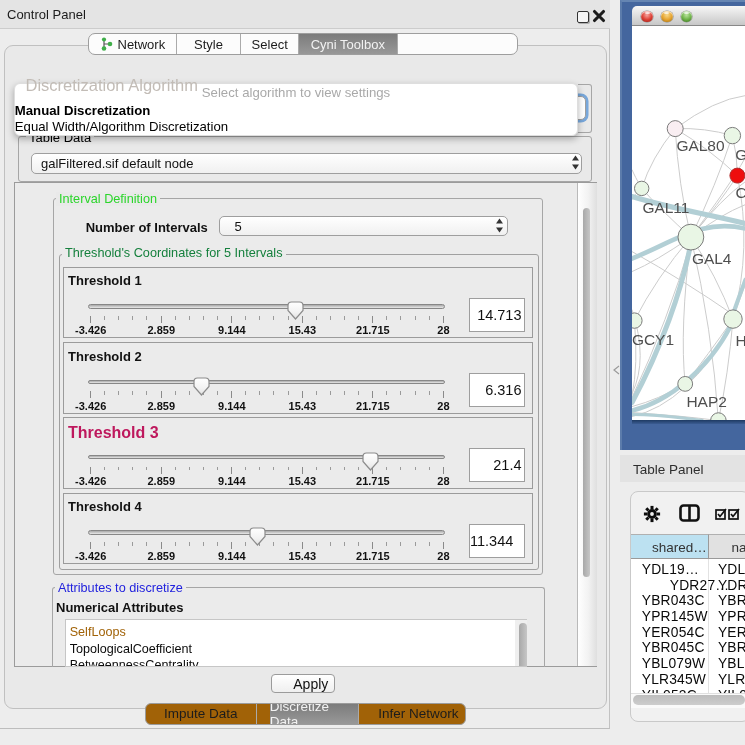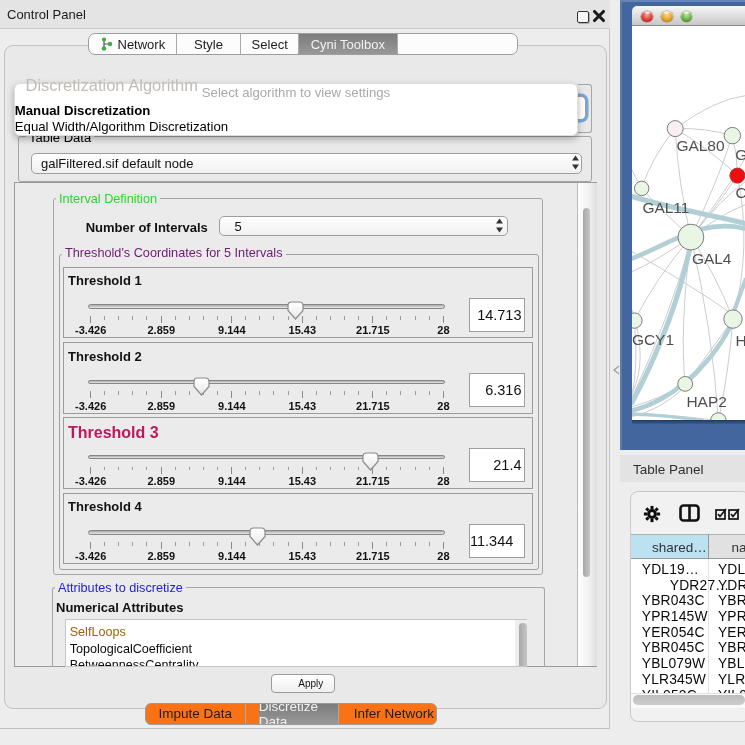--- a/index.html
+++ b/index.html
@@ -44,21 +44,21 @@
 <div class="gb" style="left:52.7px;top:198px;width:488px;height:375px;"></div>
 <div class="gl" style="left:56px;top:191.5px;font-size:12.7px;color:#2bd52b;">Interval Definition</div>
 <div class="ab" style="left:85.7px;top:220px;font-size:13px;font-weight:bold;color:#111;">Number of Intervals</div>
 <div class="ab" style="left:218.9px;top:215.8px;width:288.7px;height:20px;background:linear-gradient(180deg,#ffffff,#f0f0f0);border:1px solid #9e9e9e;border-radius:5px;box-sizing:border-box;"></div>
 <div class="ab" style="left:234.5px;top:219px;font-size:13px;color:#111;">5</div>
 <svg class="ab" style="left:495px;top:218px;" width="9" height="15" viewBox="0 0 9 15">
     <path d="M4.5 0.5 L8 5.5 L1 5.5 Z" fill="#333"></path>
     <path d="M4.5 14.5 L8 9.5 L1 9.5 Z" fill="#333"></path>
   </svg>
 <div class="gb" style="left:58.9px;top:254.2px;width:478px;height:314px;border-color:#a0a0a0;"></div>
-<div class="gl" style="left:62px;top:246px;font-size:12.7px;color:#701a75;background:#ebebeb;">Threshold's Coordinates for 5 Intervals</div>
+<div class="gl" style="left:62px;top:246px;font-size:12.7px;color:#15803d;background:#ebebeb;">Threshold's Coordinates for 5 Intervals</div>
 <div class="ab" style="left:62.6px;top:266.8px;width:470.4px;height:71.5px;border:1px solid #9b9b9b;box-sizing:border-box;"></div>
 <div class="ab" style="left:68px;top:273.3px;font-size:13px;font-weight:bold;color:#111;">Threshold 1</div>
 <div class="ab" style="left:88px;top:304.3px;width:357px;height:4.5px;background:linear-gradient(180deg,#a8a8a8,#e9e9e9);border:1px solid #878787;border-radius:3px;box-sizing:border-box;"></div>
 <div class="ab" style="left:90.2px;top:316.1px;width:354.5px;height:3.5px;background:repeating-linear-gradient(90deg,#9a9a9a 0 1px,transparent 1px 14.11px);"></div>
 <div class="ab" style="left:90.2px;top:316.1px;width:354.5px;height:7px;background:repeating-linear-gradient(90deg,#8a8a8a 0 1px,transparent 1px 70.55px);"></div>
 <div class="ab" style="left:55.7px;top:324.3px;width:70px;text-align:center;font-size:11px;font-weight:bold;color:#111;">-3.426</div>
 <div class="ab" style="left:126.25px;top:324.3px;width:70px;text-align:center;font-size:11px;font-weight:bold;color:#111;">2.859</div>
 <div class="ab" style="left:196.8px;top:324.3px;width:70px;text-align:center;font-size:11px;font-weight:bold;color:#111;">9.144</div>
 <div class="ab" style="left:267.34999999999997px;top:324.3px;width:70px;text-align:center;font-size:11px;font-weight:bold;color:#111;">15.43</div>
 <div class="ab" style="left:337.9px;top:324.3px;width:70px;text-align:center;font-size:11px;font-weight:bold;color:#111;">21.715</div>
@@ -143,22 +143,22 @@
 <div class="ab" style="left:51.6px;top:587px;width:491px;height:79px;border:1px solid #a6a6a6;border-bottom:none;border-radius:3px 3px 0 0;"></div>
 <div class="gl" style="left:55px;top:580.5px;font-size:12.7px;color:#2222dd;background:#ebebeb;">Attributes to discretize</div>
 <div class="ab" style="left:56px;top:599.8px;font-size:13px;font-weight:bold;color:#111;">Numerical Attributes</div>
 <div class="ab" style="left:64.9px;top:619px;width:462px;height:48.2px;background:#ffffff;border:1px solid #c6c6c6;box-sizing:border-box;overflow:hidden;">
 <div style="position:absolute;left:3.8px;top:4.8px;font-size:12.6px;color:#a16207;">SelfLoops</div>
 <div style="position:absolute;left:3.8px;top:21.5px;font-size:12.6px;color:#0a0a0a;">TopologicalCoefficient</div>
 <div style="position:absolute;left:3.8px;top:38.199999999999996px;font-size:12.6px;color:#0a0a0a;">BetweennessCentrality</div>
 </div>
 <div class="ab" style="left:514.5px;top:620px;width:12px;height:46px;background:#efefef;"></div>
 <div class="ab" style="left:518.5px;top:623px;width:8px;height:43px;background:linear-gradient(90deg,#a8a8a8,#c6c6c6);border-radius:4px 4px 0 0;"></div>
-<div class="ab" style="left:270.6px;top:674.4px;width:64.4px;height:19px;background:linear-gradient(180deg,#ffffff,#efefef);border:1px solid #9b9b9b;border-radius:4px;box-sizing:border-box;text-align:center;font-size:10px;line-height:18px;color:#111;padding-left:16px;">Apply</div>
-<div class="ab" style="left:145px;top:702.7px;width:292px;height:22px;background:#f97316;border:1px solid #9b9b9b;border-radius:6px;overflow:hidden;display:flex;box-sizing:border-box;font-size:14px;gap:13px;">
+<div class="ab" style="left:270.6px;top:674.4px;width:64.4px;height:19px;background:linear-gradient(180deg,#ffffff,#efefef);border:1px solid #9b9b9b;border-radius:4px;box-sizing:border-box;text-align:center;font-size:14px;line-height:18px;color:#111;padding-left:16px;">Apply</div>
+<div class="ab" style="left:145px;top:702.7px;width:321px;height:22px;background:#a16207;border:1px solid #9b9b9b;border-radius:6px;overflow:hidden;display:flex;box-sizing:border-box;font-size:14px;gap:13px;">
 <div style="display:flex;align-items:center;justify-content:center;font-size:13.5px;height:100%;width:120.2px;border-right:1px solid #aaaaaa;color:#1c1c1c;">Impute Data</div>
 <div style="display:flex;align-items:center;justify-content:center;font-size:13.5px;height:100%;width:96.3px;border-right:1px solid #aaaaaa;background:linear-gradient(180deg,#7c7c7c,#989898);color:#f2f2f2;">Discretize Data</div>
 <div style="display:flex;align-items:center;justify-content:center;font-size:13.5px;height:100%;width:102.4px;color:#1c1c1c;">Infer Network</div>
 </div>
 <div class="ab" style="left:14px;top:83px;width:564px;height:52.5px;background:#ffffff;border:1px solid #dedede;border-radius:6px;box-shadow:0 3px 7px rgba(0,0,0,0.30);box-sizing:border-box;"></div>
 <div class="ab" style="left:25.5px;top:76px;font-size:16.5px;color:#c2bcb6;">Discretization Algorithm</div>
 <div class="ab" style="left:14px;top:84.5px;width:564px;text-align:center;font-size:13.2px;color:#a9a9a9;">Select algorithm to view settings</div>
 <div class="ab" style="left:14.8px;top:103.2px;font-size:13.2px;font-weight:bold;color:#000;">Manual Discretization</div>
 <div class="ab" style="left:14.8px;top:119.4px;font-size:13.2px;color:#000;">Equal Width/Algorithm Discretization</div>
 <svg class="ab" style="left:613px;top:365px;" width="7" height="10" viewBox="0 0 7 10">

